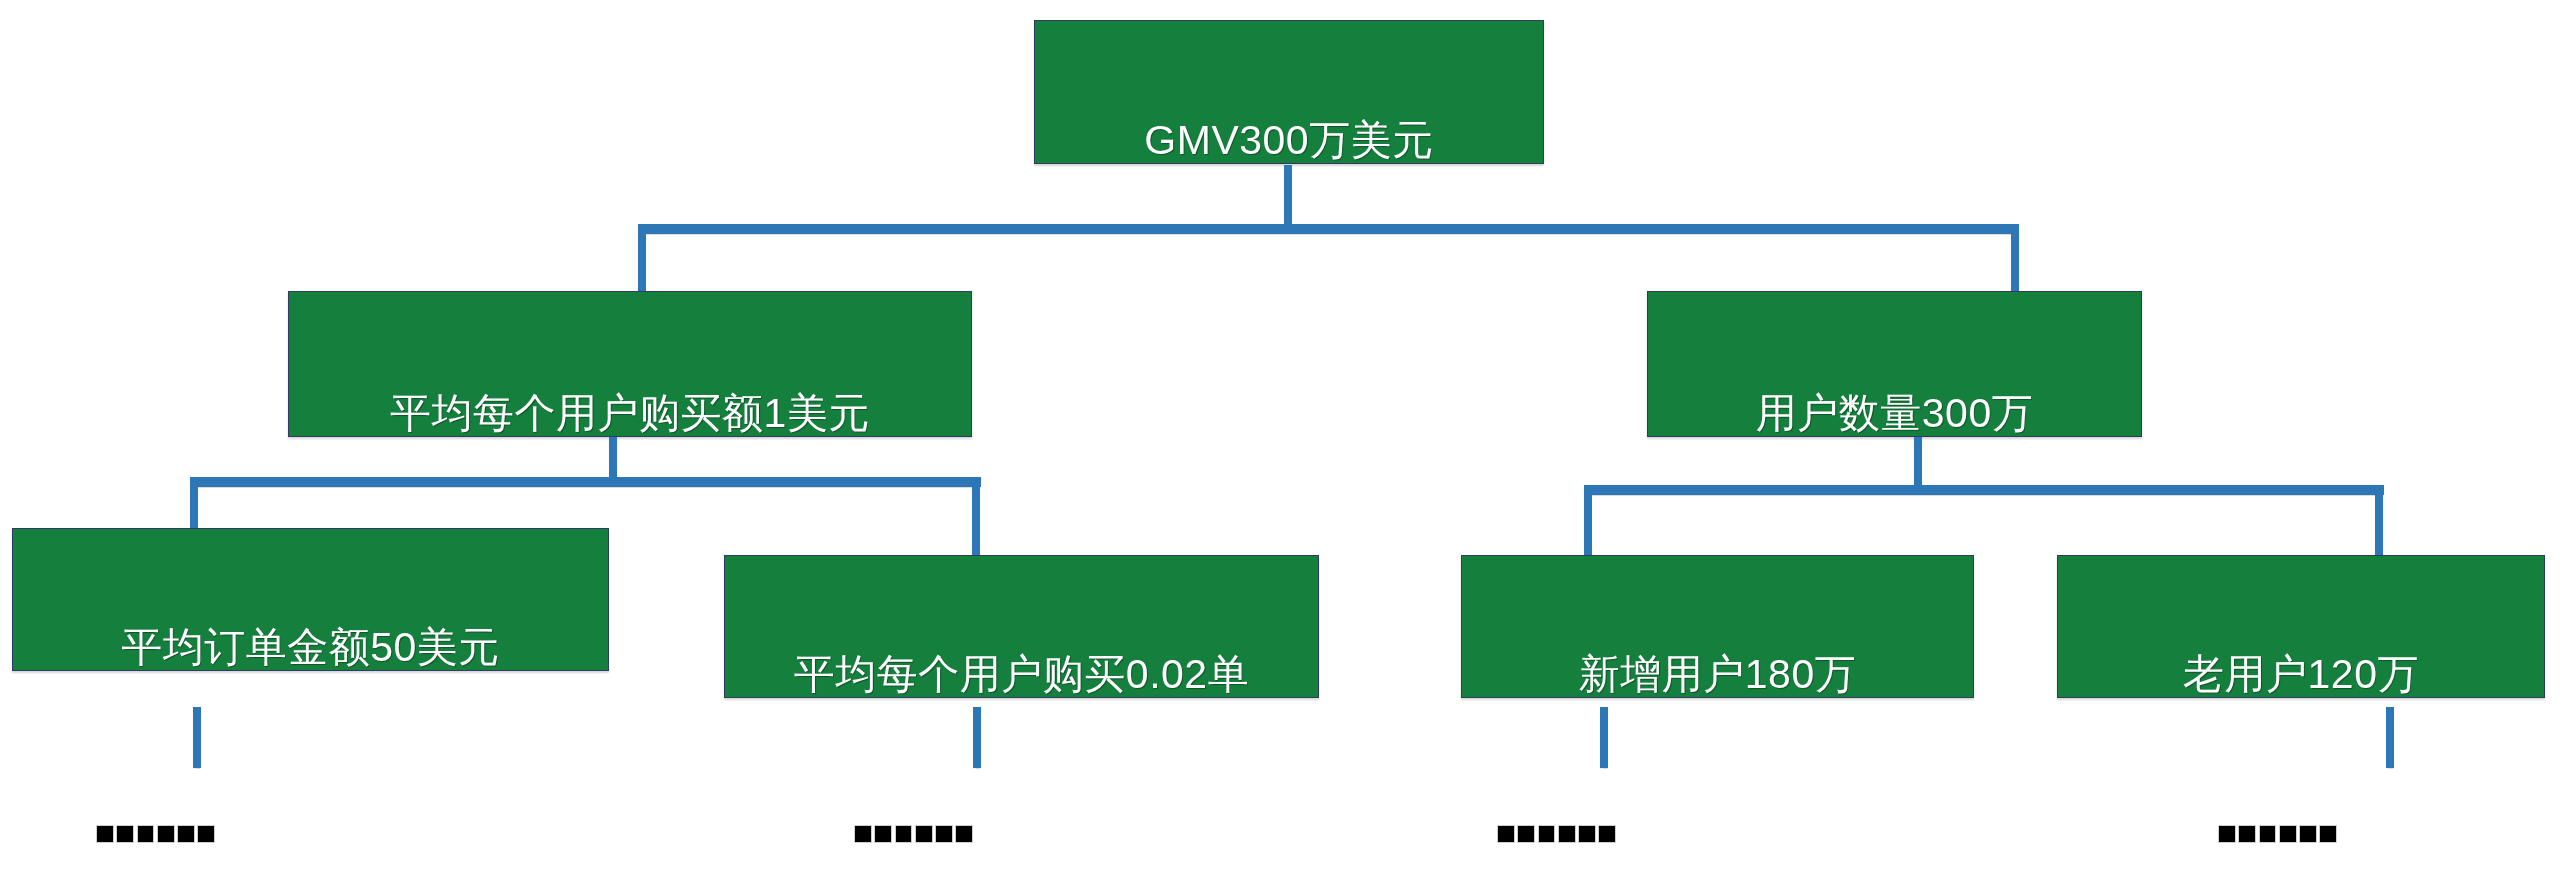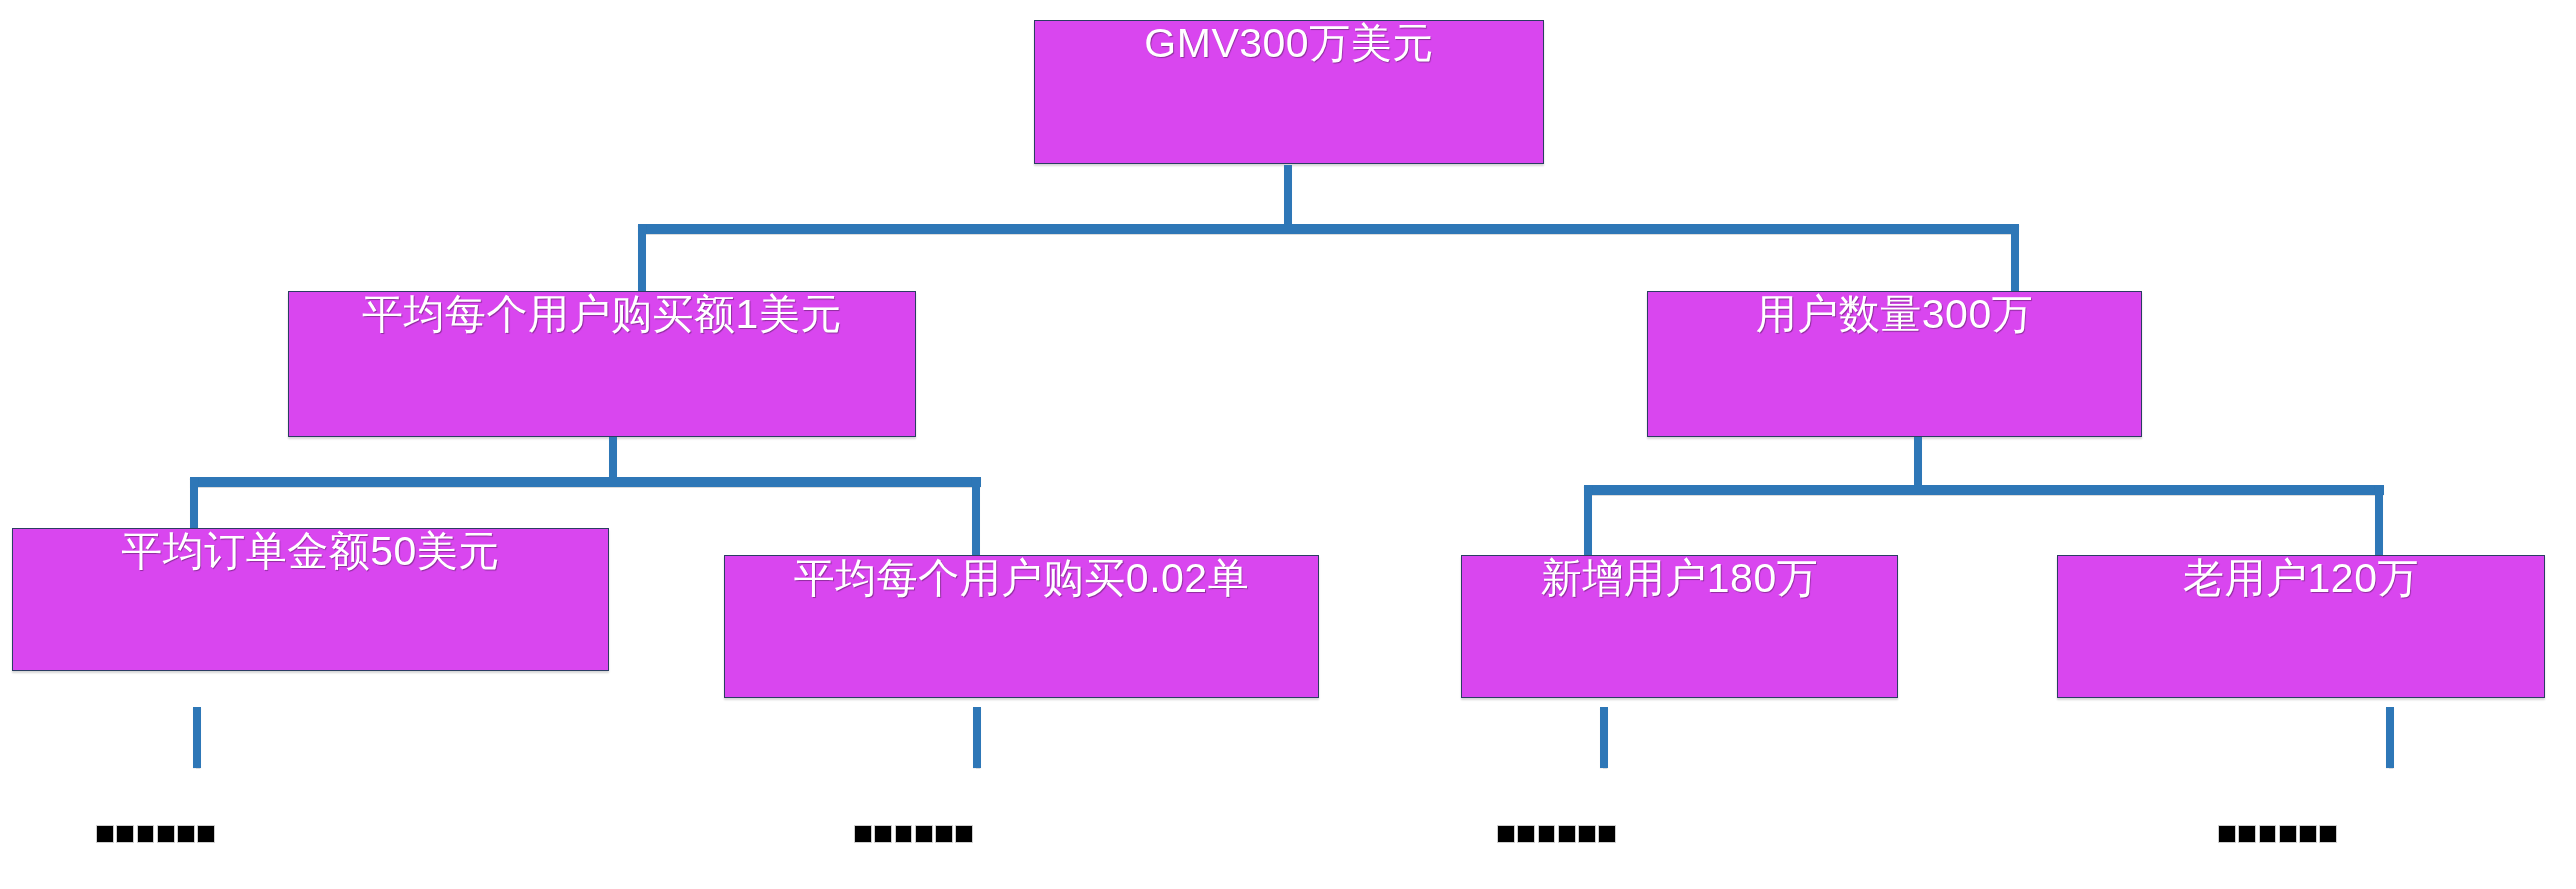--- a/index.html
+++ b/index.html
@@ -13,25 +13,25 @@
     height: 889px;
     background: #ffffff;
     overflow: hidden;
     font-family: "Liberation Sans", "DejaVu Sans", sans-serif;
   }
 
   
   .node {
     position: absolute;
     box-sizing: border-box;
-    background: #d946ef;
+    background: #15803d;
     border: 0.9px solid #2B3D62;
     box-shadow: 0 1.8px 1.8px rgba(0,0,0,0.16);
     display: flex;
-    align-items: flex-start;
+    align-items: flex-end;
     justify-content: center;
     text-align: center;
   }
   .node-label {
     color: #ffffff;
     font-size: 41px;
     line-height: 1.1;
     letter-spacing: 0.5px;
     white-space: nowrap;
     text-shadow: 0.9px 0.9px 0.9px rgba(0,0,0,0.35);
@@ -66,21 +66,21 @@
 
   <div class="node" style="left:1034px; top:20.3px; width:510px; height:144px;">
     <span class="node-label">GMV300万美元</span>
   </div>
 
   <div class="conn conn-v" style="left:1284px; top:165px; height:65px;"></div>
   <div class="conn conn-h" style="left:638px; top:224px; width:1381px;"></div>
   <div class="conn conn-v" style="left:638px; top:224px; height:109px;"></div>
   <div class="conn conn-v" style="left:2011px; top:224px; height:109px;"></div>
 
-  <div class="node" style="left:288px; top:291px; width:628px; height:146px;">
+  <div class="node" style="left:288px; top:291px; width:684px; height:146px;">
     <span class="node-label">平均每个用户购买额1美元</span>
   </div>
 
   <div class="node" style="left:1647px; top:291px; width:495px; height:146px;">
     <span class="node-label">用户数量300万</span>
   </div>
 
   <div class="conn conn-v" style="left:609px; top:437px; height:46px;"></div>
   <div class="conn conn-h" style="left:190px; top:477px; width:791px;"></div>
   <div class="conn conn-v" style="left:190px; top:477px; height:78px;"></div>
@@ -92,21 +92,21 @@
   <div class="conn conn-v" style="left:2375px; top:485px; height:70px;"></div>
 
   <div class="node" style="left:12px; top:528px; width:597px; height:143px;">
     <span class="node-label">平均订单金额50美元</span>
   </div>
 
   <div class="node" style="left:700px; top:555px; width:595px; height:143px;margin-left:24px;">
     <span class="node-label">平均每个用户购买0.02单</span>
   </div>
 
-  <div class="node" style="left:1461px; top:555px; width:437px; height:143px;">
+  <div class="node" style="left:1461px; top:555px; width:513px; height:143px;">
     <span class="node-label">新增用户180万</span>
   </div>
 
   <div class="node" style="left:2057px; top:555px; width:488px; height:143px;">
     <span class="node-label">老用户120万</span>
   </div>
 
   <div class="conn conn-v" style="left:193px; top:707px; height:61px;"></div>
   <div class="conn conn-v" style="left:973px; top:707px; height:61px;"></div>
   <div class="conn conn-v" style="left:1600px; top:707px; height:61px;"></div>

